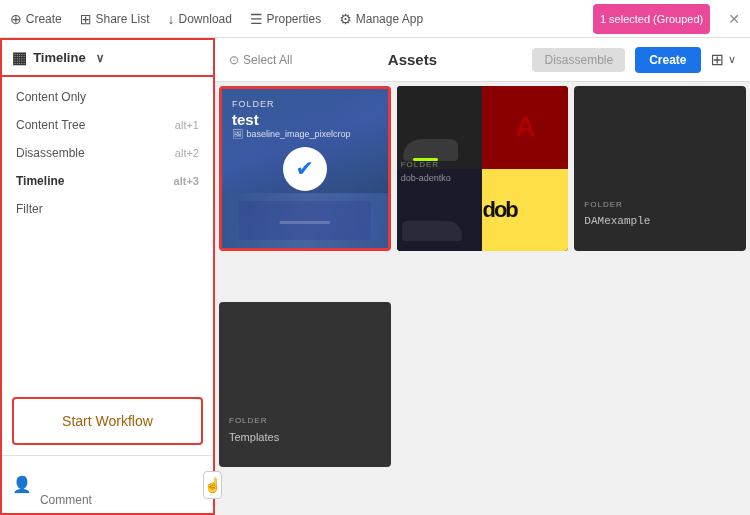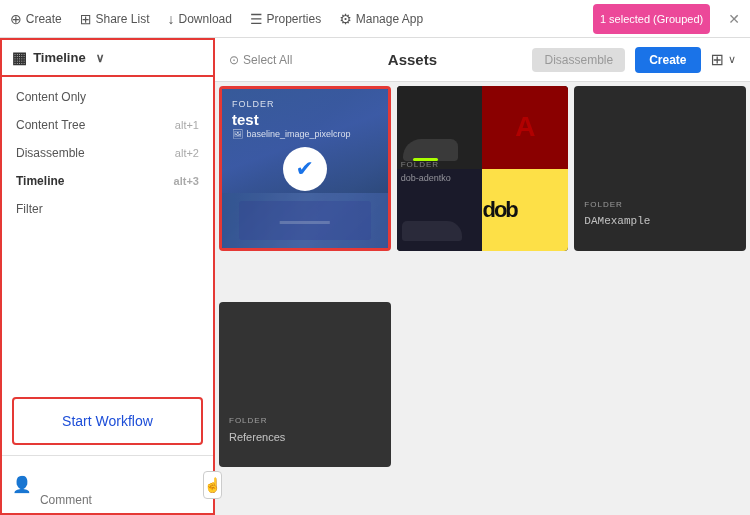--- a/index.html
+++ b/index.html
@@ -42,21 +42,21 @@
       display: flex; align-items: center; justify-content: space-between;
       padding: 7px 14px; font-size: 12px; color: #555; cursor: pointer;
     }
     .menu-item.active { color: #333; font-weight: 600; }
     .menu-item .shortcut { color: #aaa; font-size: 11px; }
 
     .start-workflow-btn {
       margin: 8px 10px 10px 10px;
       border: 2px solid #e53935; border-radius: 4px;
       padding: 14px; text-align: center;
-      font-size: 14px; font-weight: 500; color: #1d4ed8;
+      font-size: 14px; font-weight: 500; color: #a16207;
       cursor: pointer; background: #fff;
     }
 
     .sidebar-bottom {
       display: flex; align-items: center; border-top: 1px solid #e0e0e0;
       padding: 6px 10px; gap: 8px;
     }
     .comment-input {
       flex: 1; border: none; outline: none; font-size: 12px;
       color: #aaa; background: transparent; margin-top: 31px;
@@ -280,19 +280,19 @@
       <div class="asset-card">
         <div class="card3-bg">
           <span class="card3-label">FOLDER</span>
           <span class="card3-name">DAMexample</span>
         </div>
       </div>
 
       <div class="asset-card">
         <div class="card4-bg">
           <span class="card4-label">FOLDER</span>
-          <span class="card4-name">References</span>
+          <span class="card4-name">Templates</span>
         </div>
       </div>
 
     </div>
   </div>
 </div>
 
 </body></html>

